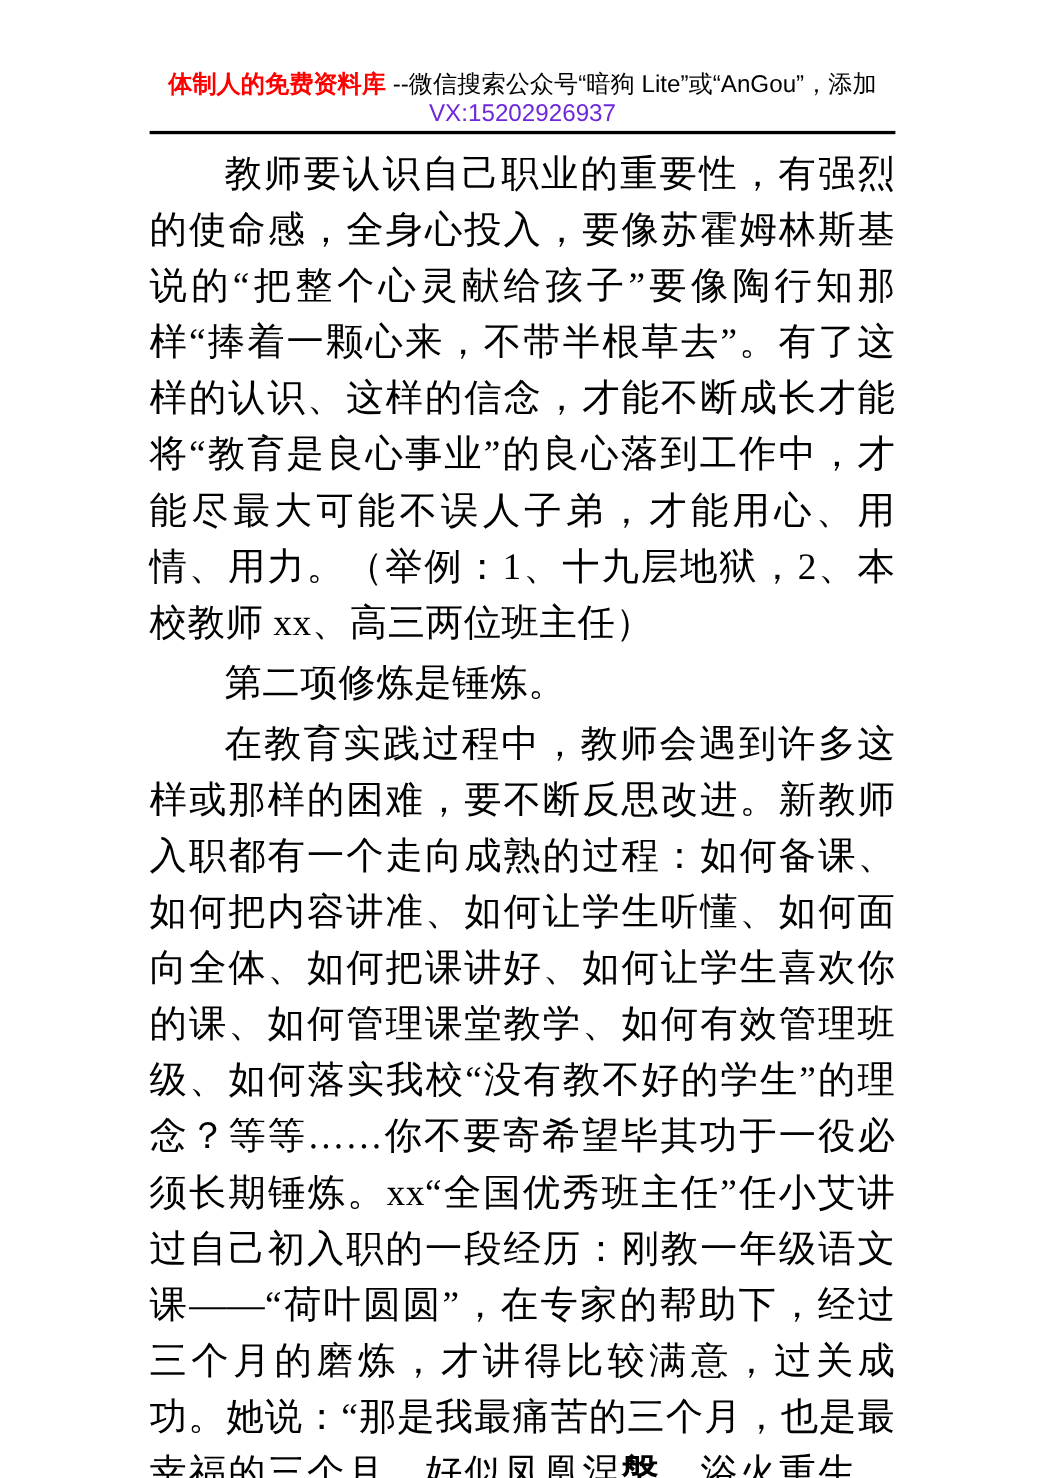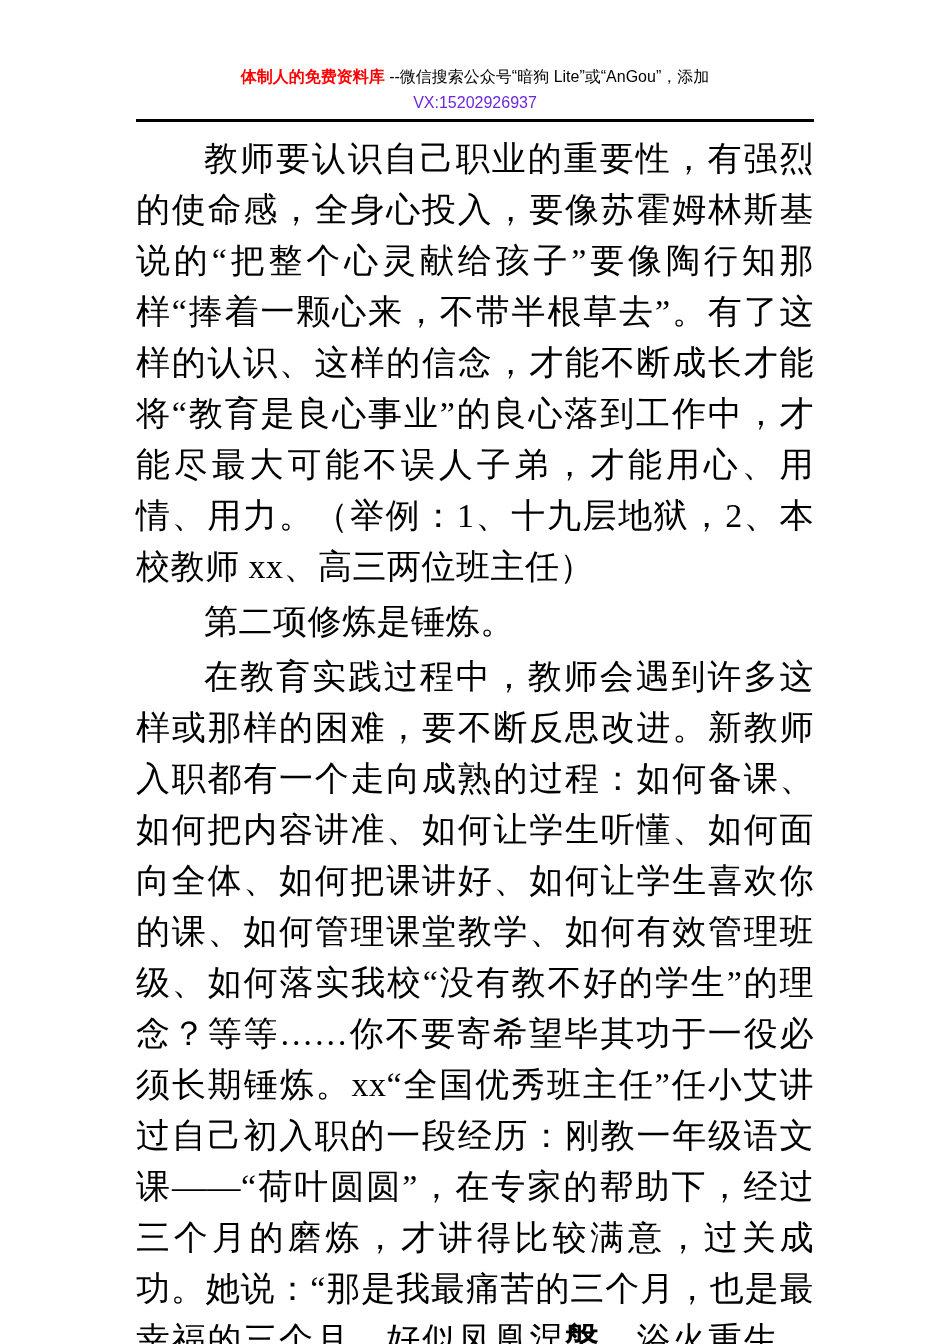--- a/index.html
+++ b/index.html
@@ -20,21 +20,21 @@
     height: 1344px;
     background: #ffffff;
     box-sizing: border-box;
   }
   .doc-header {
     margin: 0 136px;
     padding-top: 64px;
     padding-bottom: 3px;
     text-align: center;
     font-family: "Liberation Sans", sans-serif;
-    font-size: 16px;
+    font-size: 22px;
     line-height: 26px;
   }
   .doc-header .line1 {
     white-space: nowrap;
   }
   .brand {
     color: #ff0000;
     font-weight: 700;
   }
   .note {

